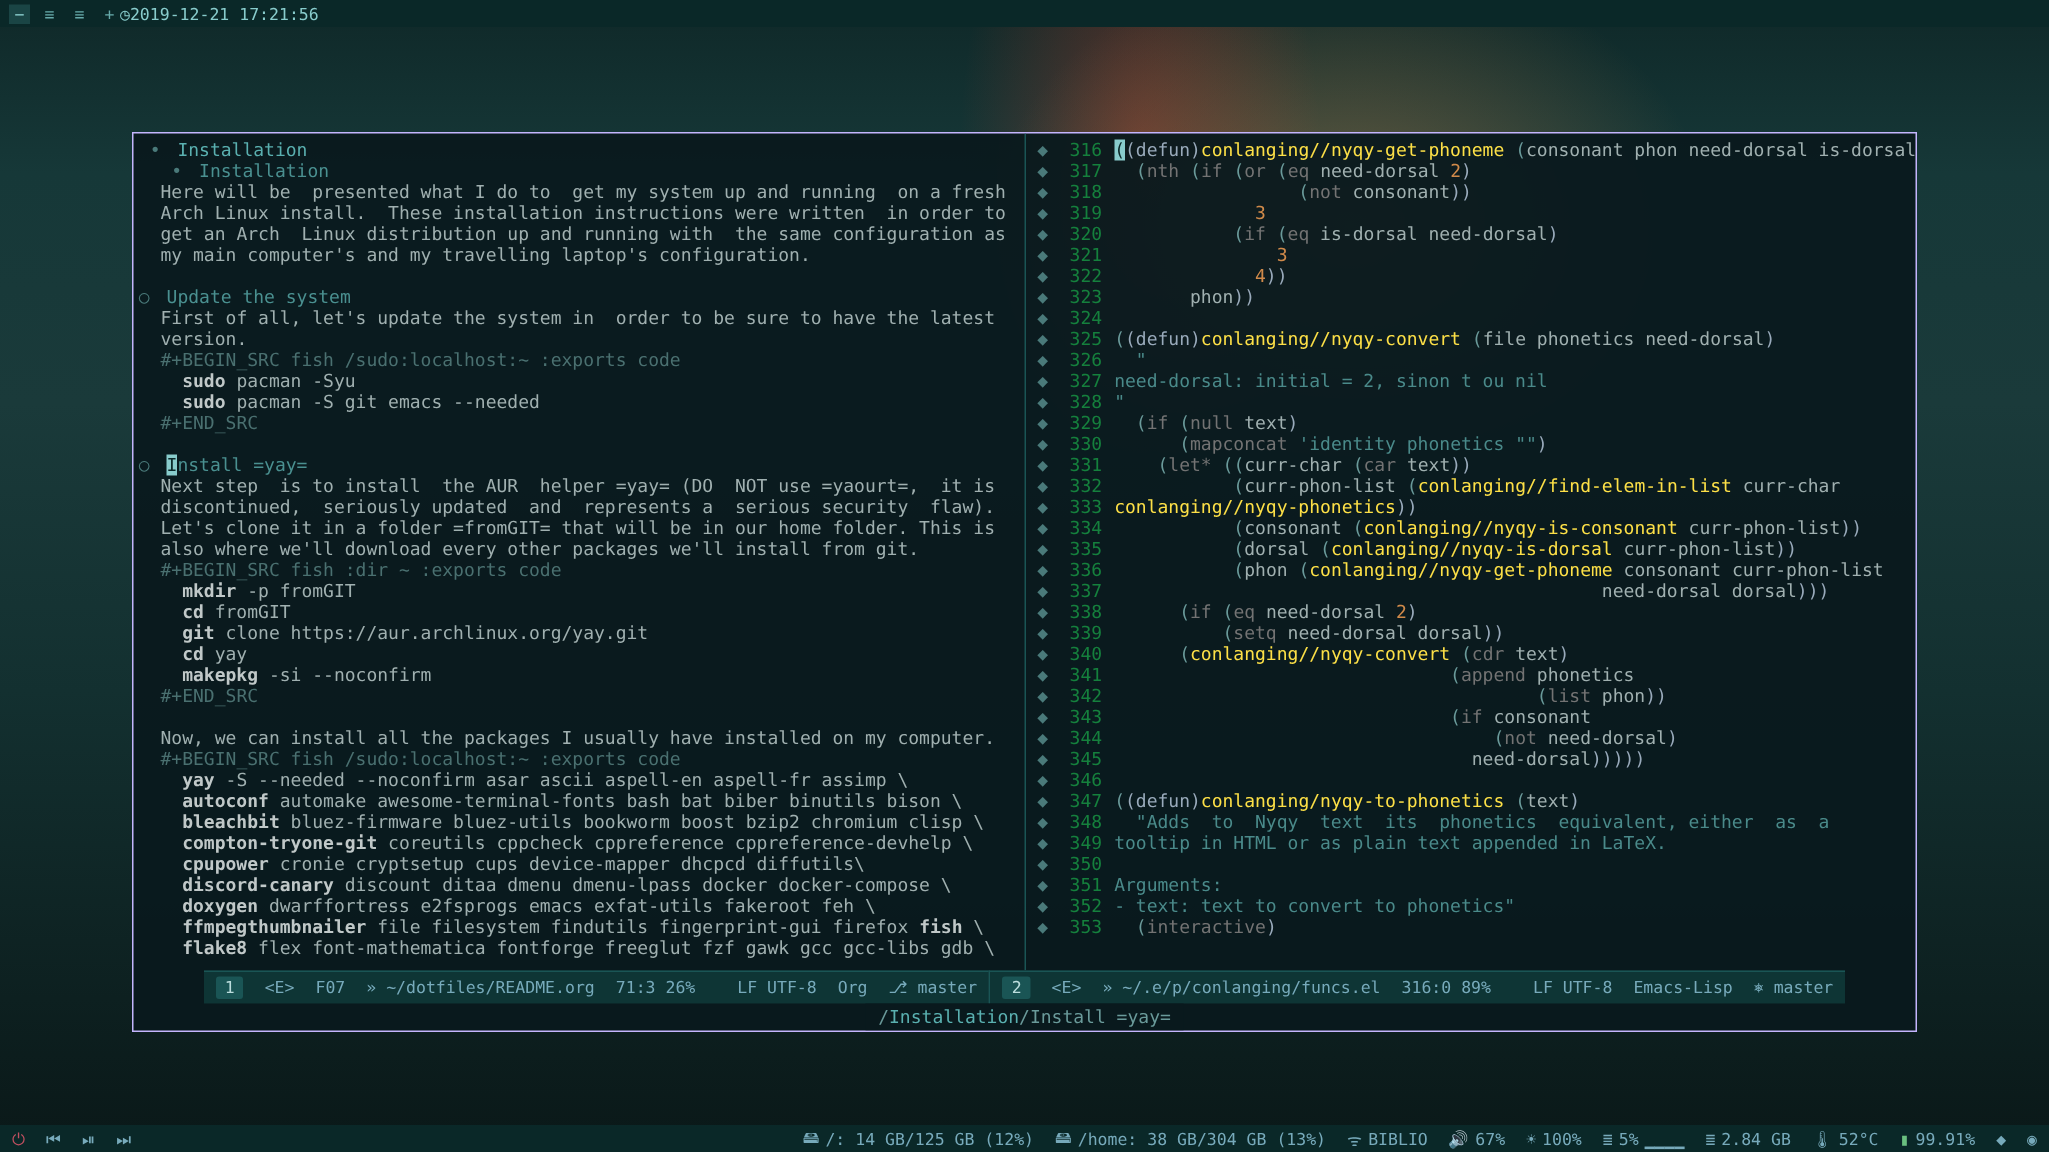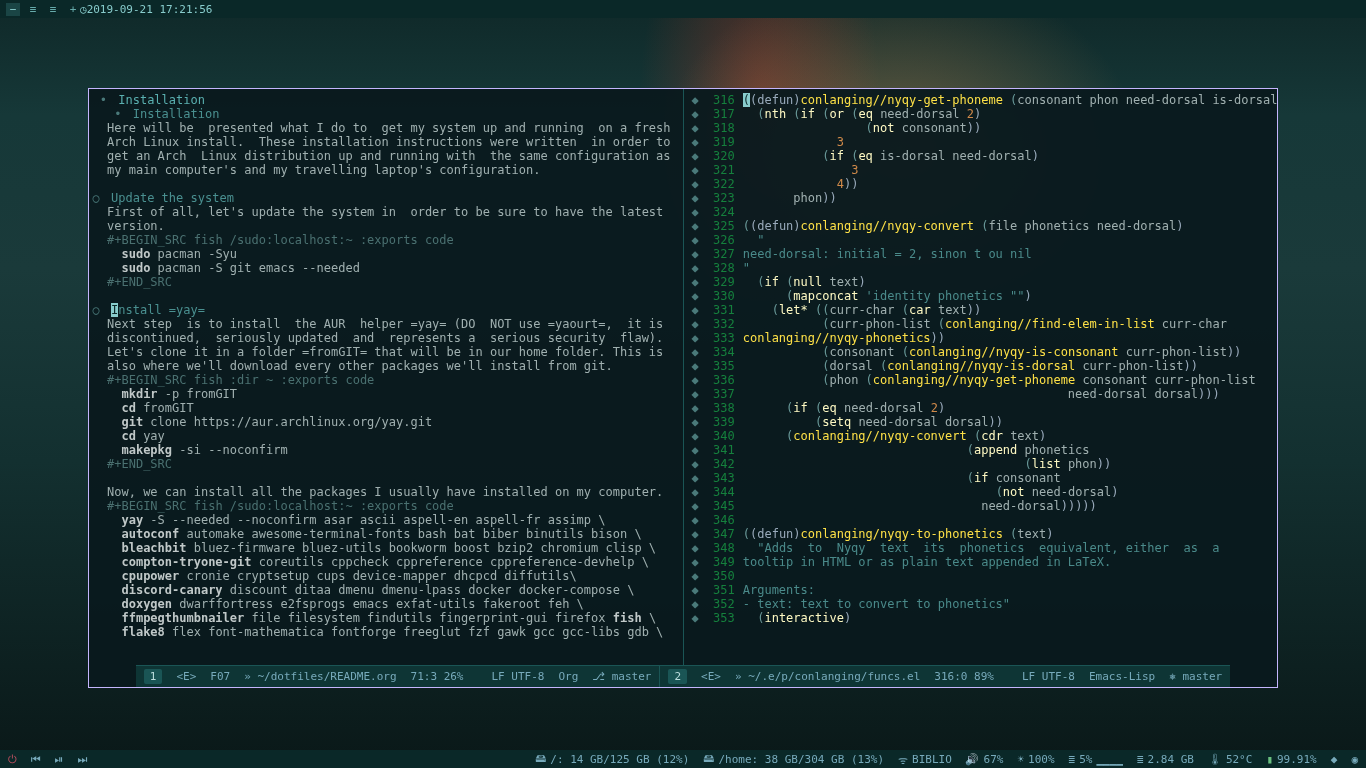--- a/index.html
+++ b/index.html
@@ -45,21 +45,21 @@
 .panes { flex: 1; display: flex; overflow: hidden; }
 .pane { flex: 1; overflow: hidden; display: flex; flex-direction: column; }
 .pane + .pane { border-left: 1px solid #1a5555; }
 .buffer {
   flex: 1; padding: 4px 8px; overflow: hidden;
   line-height: 14px; font-size: 12px;
   white-space: pre;
 }
 .ln { color: #15803d; display: inline-block; width: 32px; text-align: right; margin-right: 8px; }
 .diamond { color: #4a7a7a; margin-right: 4px; }
-.kw { color: #fef9c3; }
+.kw { color: #737373; }
 .fn { color: #fde047; }
 .str { color: #4a8a8a; }
 .org-h { color: #5ab0b0; }
 .org-h2 { color: #4a9090; }
 .org-meta { color: #4a7070; }
 .org-bold { color: #c0c8c8; font-weight: bold; }
 .org-txt { color: #a0b0b0; }
 .num { color: #d08a4a; }
 .paren { color: #6a9a9a; }
 .cursor-box { background: #8cc; color: #0a2828; }
@@ -99,21 +99,21 @@
 <div class="wallpaper"></div>
 
 <div class="topbar">
   <div class="ws-btns">
     <span class="ws-btn active">−</span>
     <span class="ws-btn">≡</span>
     <span class="ws-btn">≡</span>
     <span class="ws-btn">+</span>
   </div>
   <div class="clock">
-    <span class="icon">◷</span><span>2019-09-21 17:21:56</span>
+    <span class="icon">◷</span><span>2019-12-21 17:21:56</span>
   </div>
 </div>
 
 <div class="editor-frame">
   <div class="panes">
     <div class="pane">
       <div class="buffer" id="left-buffer">  <span class="diamond">•</span> <span class="org-h">Installation</span>
     <span class="diamond">•</span> <span class="org-h2">Installation</span>
    <span class="org-txt">Here will be  presented what I do to  get my system up and running  on a fresh</span>
    <span class="org-txt">Arch Linux install.  These installation instructions were written  in order to</span>
@@ -212,20 +212,23 @@
       <span class="seg num-seg">2</span>
       <span class="seg">&lt;E&gt;</span>
       <span class="seg"><span>»</span> <span>~/.e/p/conlanging/funcs.el</span></span>
       <span class="seg">316:0 89%</span>
       <span class="spacer"></span>
       <span class="seg">LF UTF-8</span>
       <span class="seg">Emacs-Lisp</span>
       <span class="seg"><span>⎈</span> <span>master</span></span>
     </div>
   </div>
+  <div class="minibuffer">
+    <span>/</span><span class="crumb">Installation</span><span>/Install =yay=</span>
+  </div>
 </div>
 
 <div class="bottombar">
   <span class="seg" style="color:#c05060">⏻</span>
   <span class="seg">⏮</span>
   <span class="seg">⏯</span>
   <span class="seg">⏭</span>
   <span class="spacer"></span>
   <span class="seg">
       <span>🖴</span> 

